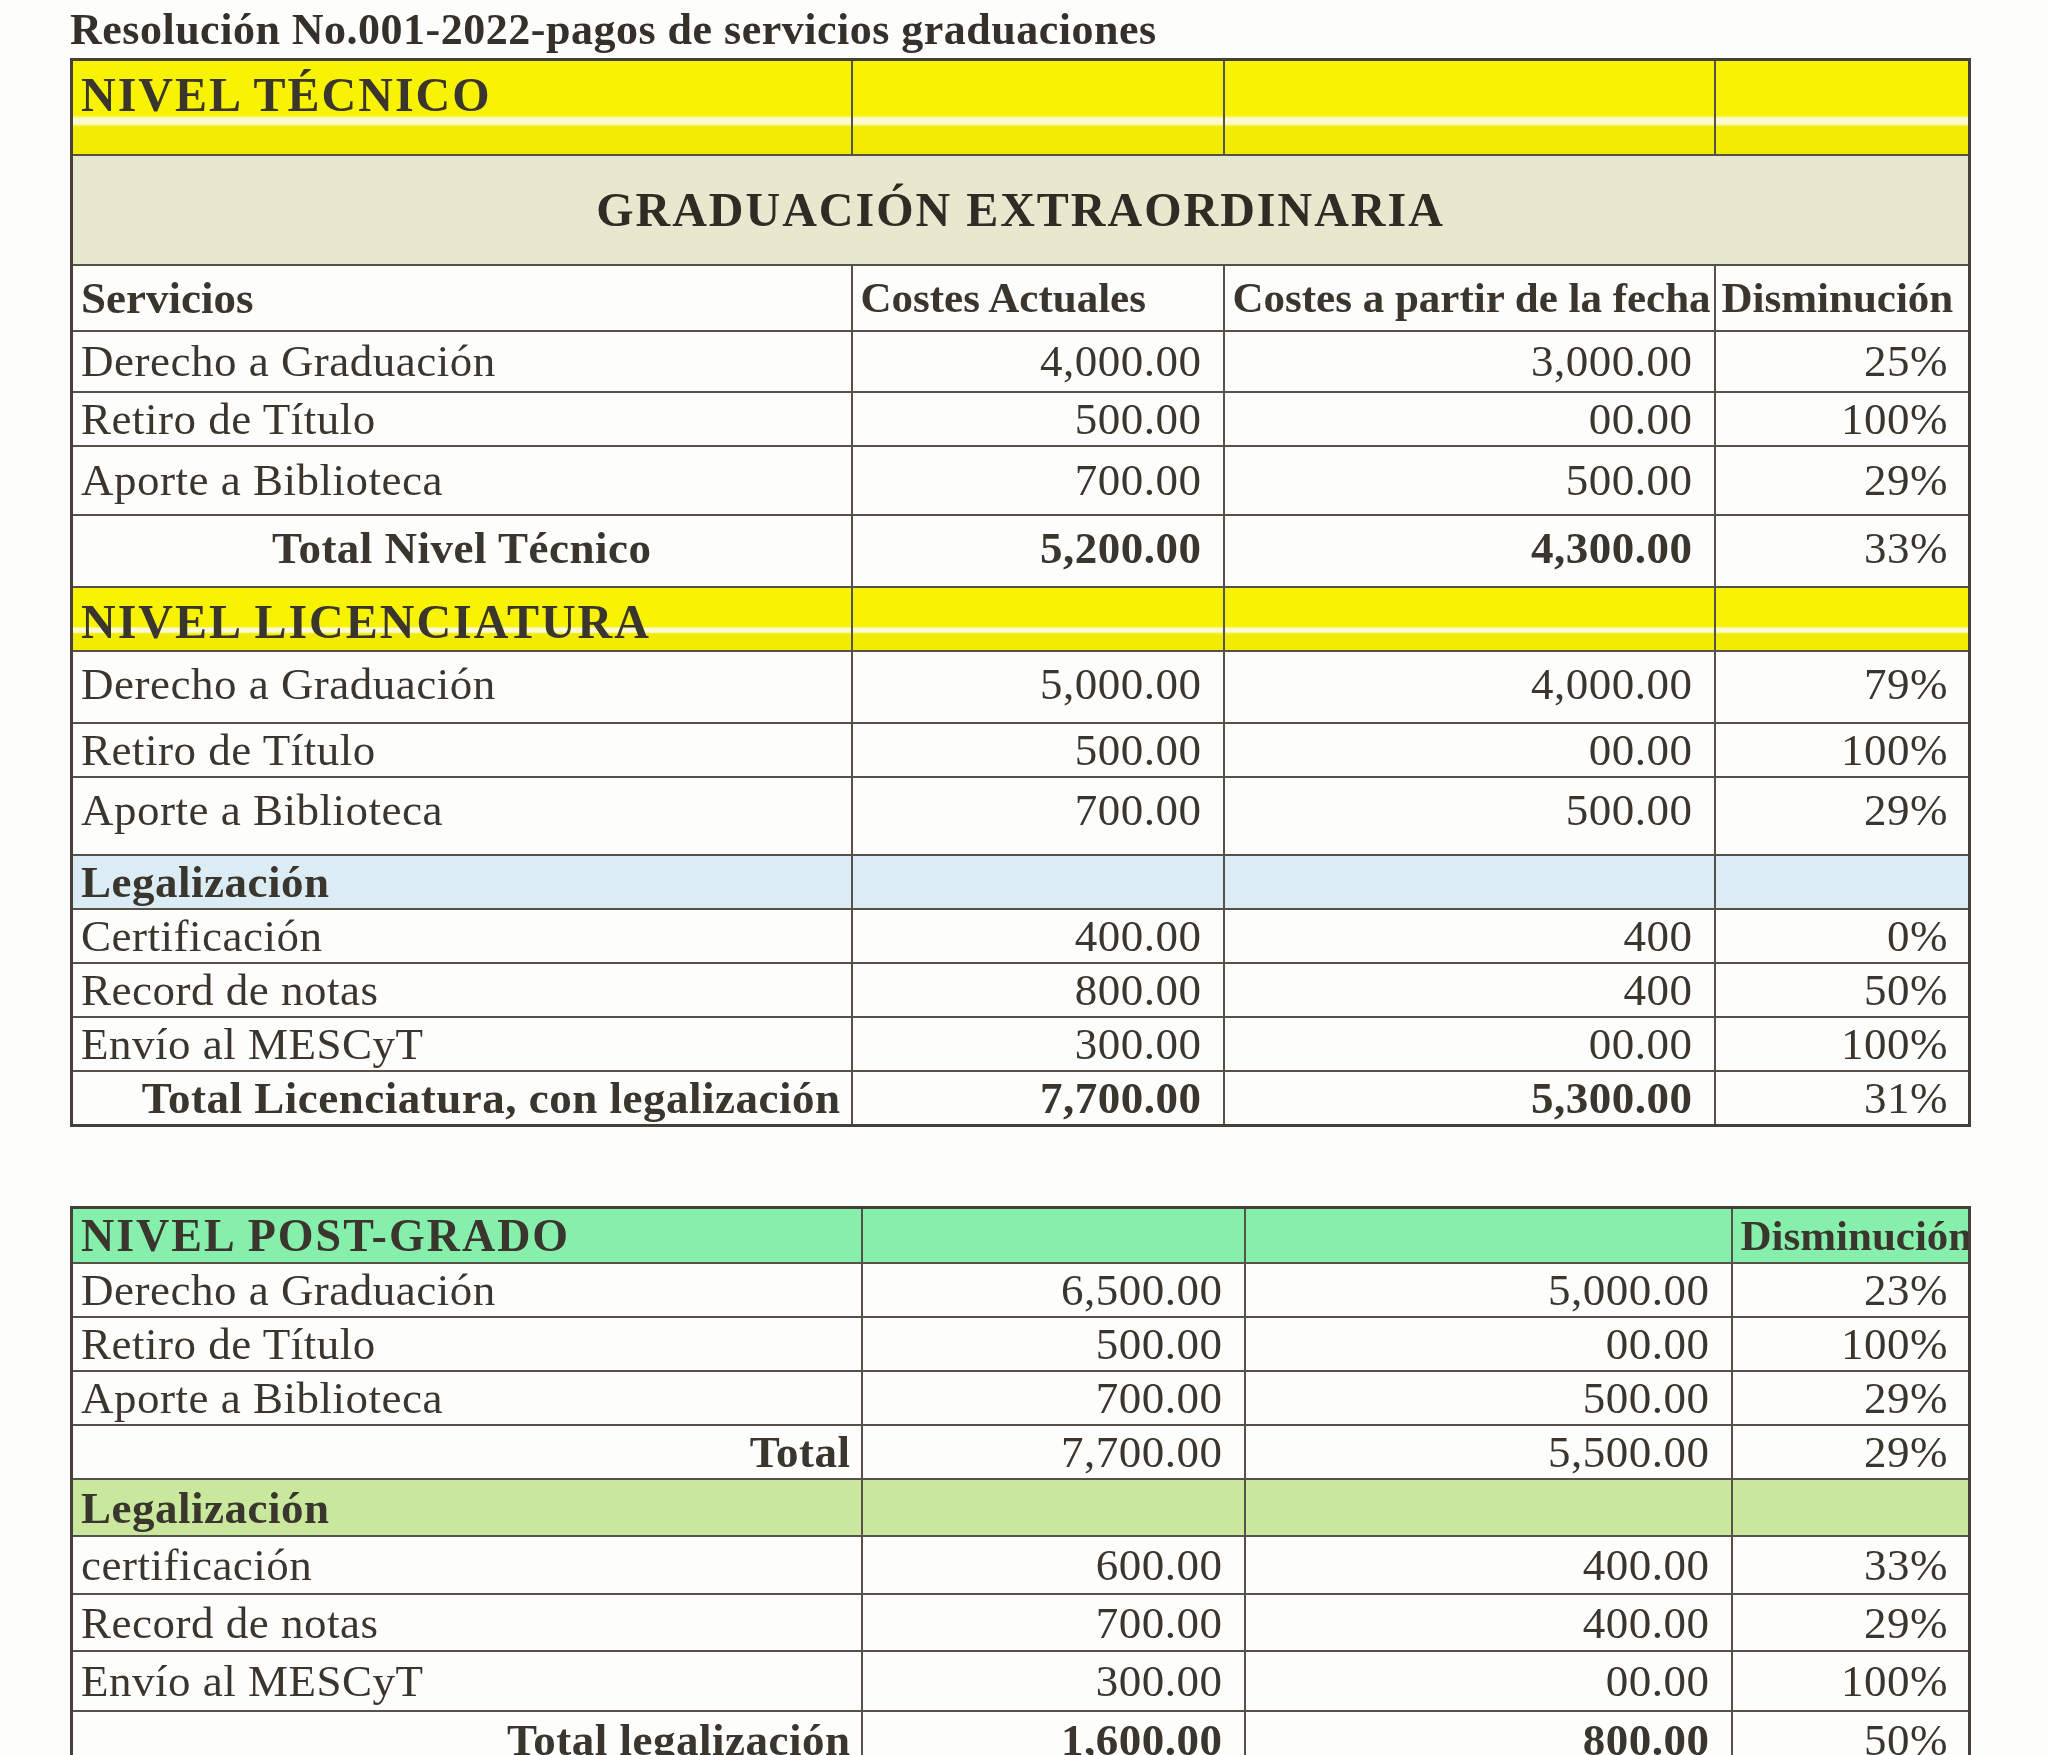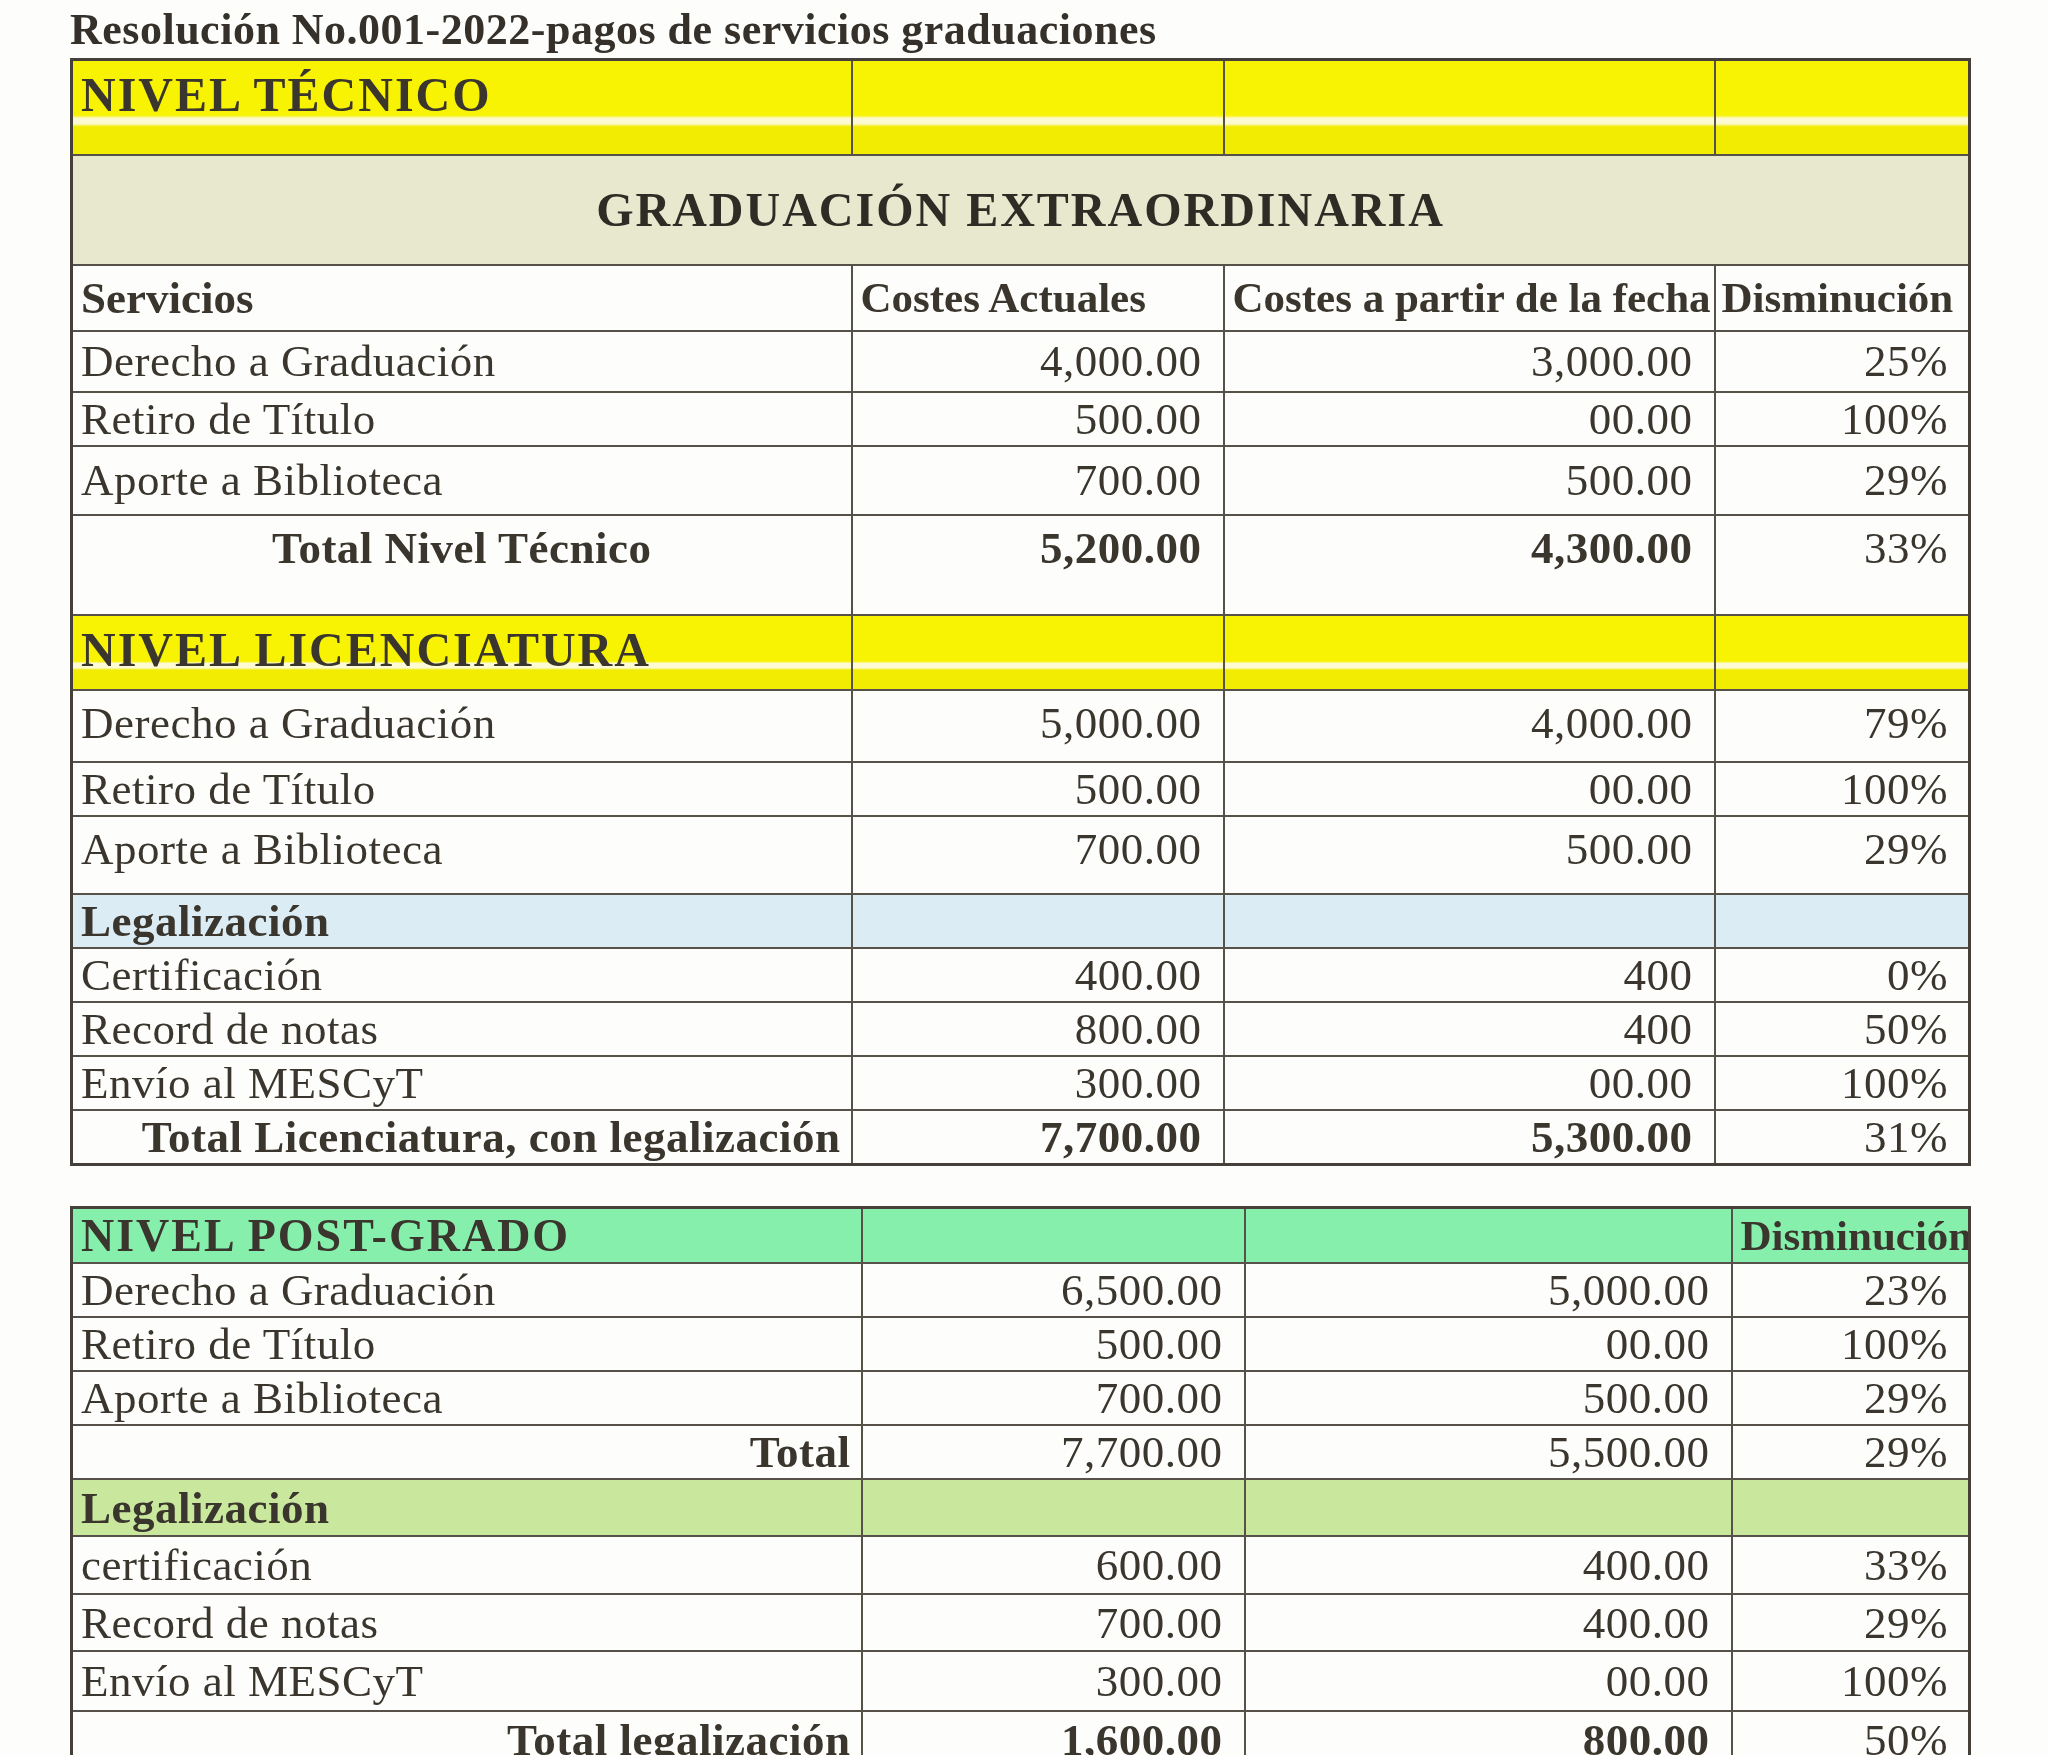--- a/index.html
+++ b/index.html
@@ -87,27 +87,27 @@
       <td class="num">500.00</td>
       <td class="num">00.00</td>
       <td class="pct">100%</td>
     </tr>
     <tr style="height:69px">
       <td class="lbl">Aporte a Biblioteca</td>
       <td class="num">700.00</td>
       <td class="num">500.00</td>
       <td class="pct">29%</td>
     </tr>
-    <tr style="height:100px">
+    <tr style="height:72px">
       <td class="ctr b vtop">Total Nivel Técnico</td>
       <td class="num b vtop">5,200.00</td>
       <td class="num b vtop">4,300.00</td>
       <td class="pct vtop">33%</td>
     </tr>
-    <tr style="height:75px">
+    <tr style="height:64px">
       <td class="ynl sec vtop">NIVEL LICENCIATURA</td>
       <td class="ynl"></td>
       <td class="ynl"></td>
       <td class="ynl"></td>
     </tr>
     <tr style="height:72px">
       <td class="lbl vtop">Derecho a Graduación</td>
       <td class="num vtop">5,000.00</td>
       <td class="num vtop">4,000.00</td>
       <td class="pct vtop">79%</td>

